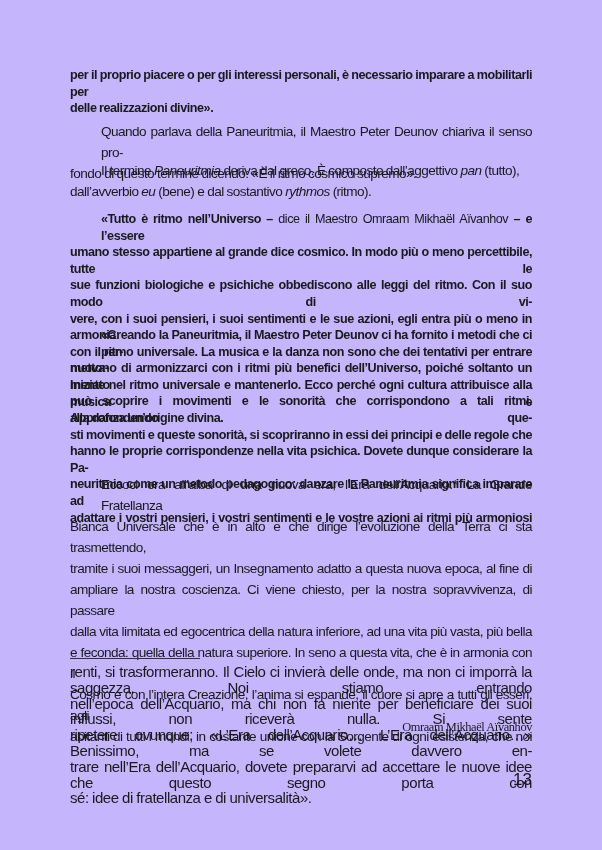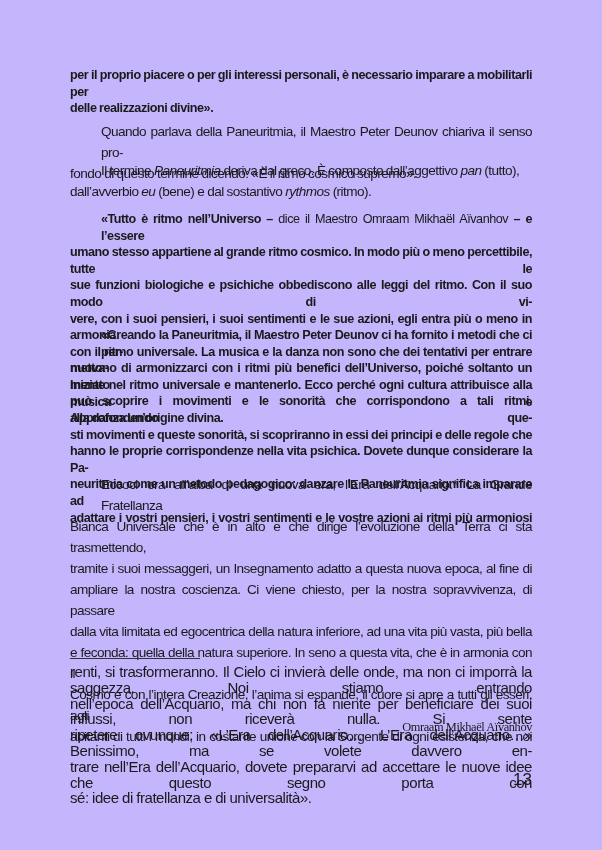--- a/index.html
+++ b/index.html
@@ -38,21 +38,21 @@
     <span class="line">fondo di questo termine dicendo: «È il ritmo cosmico supremo».</span>
   </div>
 
   <div class="block body" style="top:160px;">
     <span class="line j indent" style="white-space: nowrap; text-align-last: auto; transform: scaleX(0.999966); width: 462.016px;"><span>Il termine </span><em>Paneuritmia</em><span> deriva dal greco. È composto dall’aggettivo </span><em>pan</em><span> (tutto),</span></span>
     <span class="line"><span>dall’avverbio </span><em>eu</em><span> (bene) e dal sostantivo </span><em>rythmos</em><span> (ritmo).</span></span>
   </div>
 
   <div class="block bold" style="top:211px;">
     <span class="line j indent"><span>«Tutto è ritmo nell’Universo – </span><span class="light">dice il Maestro Omraam Mikhaël Aïvanhov</span><span> – e l’essere</span></span>
-    <span class="line j">umano stesso appartiene al grande ritmo cosmico. In modo più o meno percettibile, tutte le</span>
+    <span class="line j">umano stesso appartiene al grande dice cosmico. In modo più o meno percettibile, tutte le</span>
     <span class="line j">sue funzioni biologiche e psichiche obbediscono alle leggi del ritmo. Con il suo modo di vi-</span>
     <span class="line j">vere, con i suoi pensieri, i suoi sentimenti e le sue azioni, egli entra più o meno in armonia</span>
     <span class="line j">con il ritmo universale. La musica e la danza non sono che dei tentativi per entrare nuova-</span>
     <span class="line j">mente nel ritmo universale e mantenerlo. Ecco perché ogni cultura attribuisce alla musica e</span>
     <span class="line">alla danza un’origine divina.</span>
   </div>
 
   <div class="block bold" style="top:327px;">
     <span class="line j indent">«Creando la Paneuritmia, il Maestro Peter Deunov ci ha fornito i metodi che ci per-</span>
     <span class="line j">mettono di armonizzarci con i ritmi più benefici dell’Universo, poiché soltanto un Iniziato</span>

